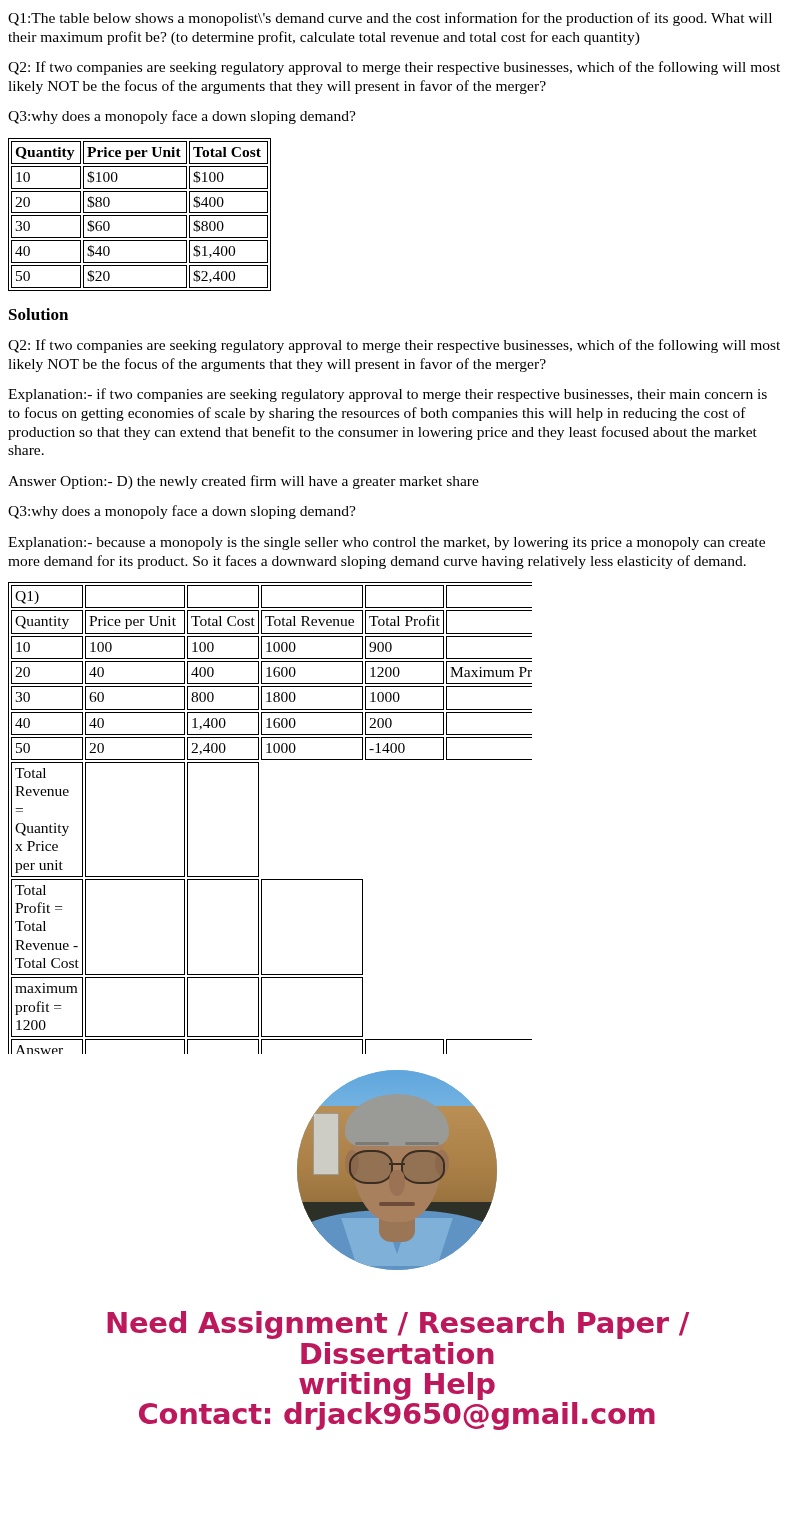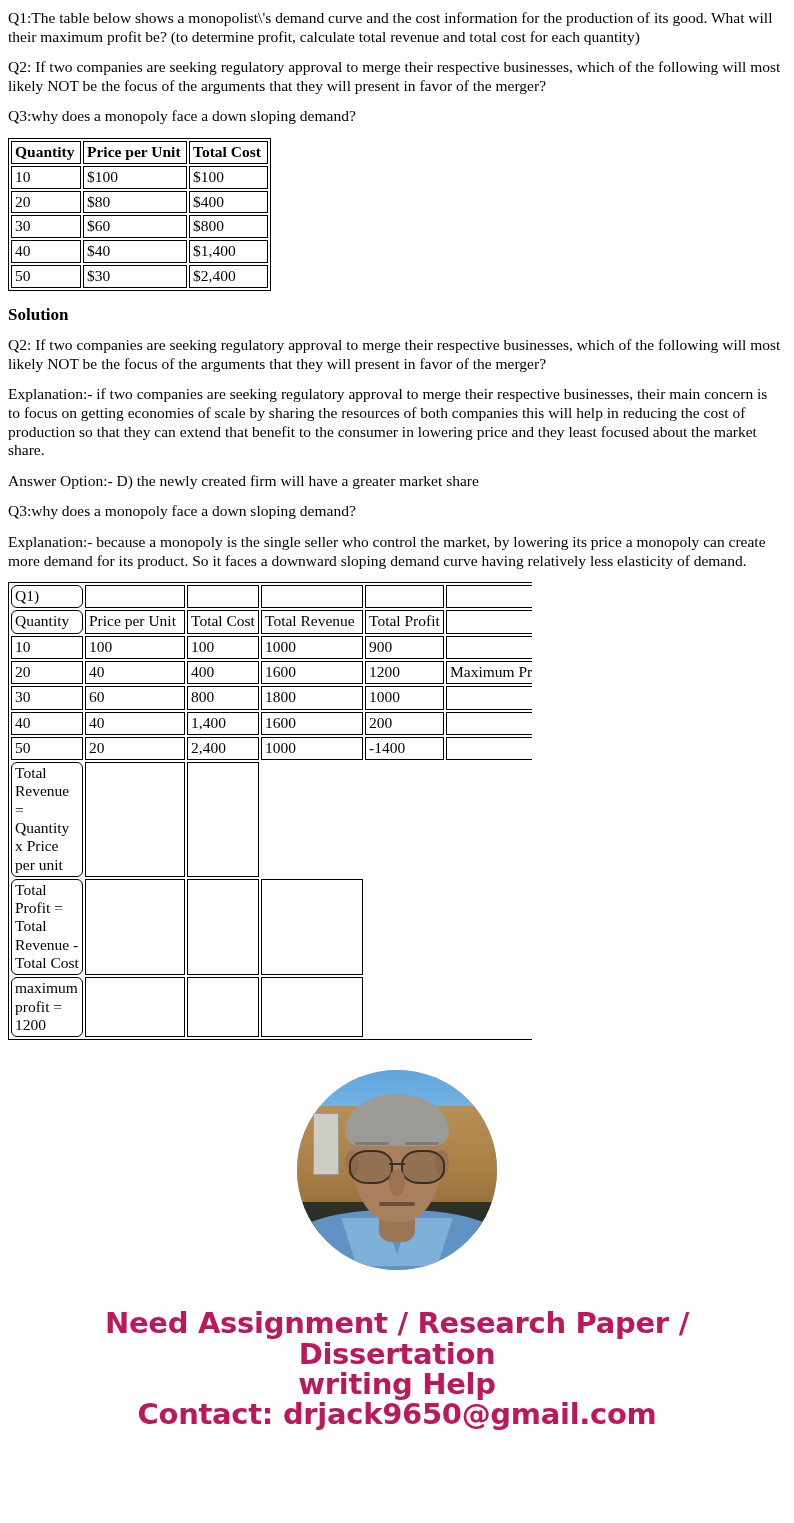--- a/index.html
+++ b/index.html
@@ -86,21 +86,21 @@
   table.t2 td {
     border: 1px solid #000;
     padding: 1px 3px 2px 3px;
     vertical-align: top;
     text-align: left;
     overflow: hidden;
     height: 18px;
   }
   table.t2 td.blank { border: 1px solid #000; }
   table.t2 td.nb { border: none; }
-  table.t2 .w1 { width: 64px; border-radius: 6px; }
+  table.t2 .w1 { width: 64px; }
   table.t2 .w2 { width: 92px; }
   table.t2 .w3 { width: 64px; }
   table.t2 .w4 { width: 94px; font-family: Liberation Serif, serif; }
   table.t2 .w5 { width: 71px; }
   table.t2 .w6 { width: 111px; }
   table.t2 td.tall { white-space: normal; }
   table.t2 td.nowrapcell { white-space: nowrap; }
   
   .avatar-row {
     display: flex;
@@ -240,21 +240,21 @@
           <td>$60</td>
           <td>$800</td>
         </tr>
         <tr>
           <td>40</td>
           <td>$40</td>
           <td>$1,400</td>
         </tr>
         <tr>
           <td>50</td>
-          <td>$30</td>
+          <td>$20</td>
           <td>$2,400</td>
         </tr>
       </tbody>
     </table>
   </div>
 
   <h2 class="heading">Solution</h2>
 
   <p class="prose">Q2: If two companies are seeking regulatory approval to merge their respective businesses, which of the following will most likely NOT be the focus of the arguments that they will present in favor of the merger?</p>
   <p class="prose">Explanation:- if two companies are seeking regulatory approval to merge their respective businesses, their main concern is to focus on getting economies of scale by sharing the resources of both companies this will help in reducing the cost of production so that they can extend that benefit to the consumer in lowering price and they least focused about the market share.</p>
@@ -337,20 +337,28 @@
           <td class="w5 nb"></td>
           <td class="w6 nb"></td>
         </tr>
         <tr>
           <td class="w1 tall">maximum profit = 1200</td>
           <td class="w2 blank"></td>
           <td class="w3 blank"></td>
           <td class="w4 blank"></td>
           <td class="w5 nb"></td>
           <td class="w6 nb"></td>
+        </tr>
+        <tr>
+          <td class="w1 tall">Answer</td>
+          <td class="w2 blank"></td>
+          <td class="w3 blank"></td>
+          <td class="w4 blank"></td>
+          <td class="w5 blank"></td>
+          <td class="w6 blank"></td>
         </tr>
       </tbody>
     </table>
   </div>
 
   <div class="avatar-row">
     <div class="avatar">
       <div class="av-sky"></div>
       <div class="av-wall"></div>
       <div class="av-darkband"></div>

